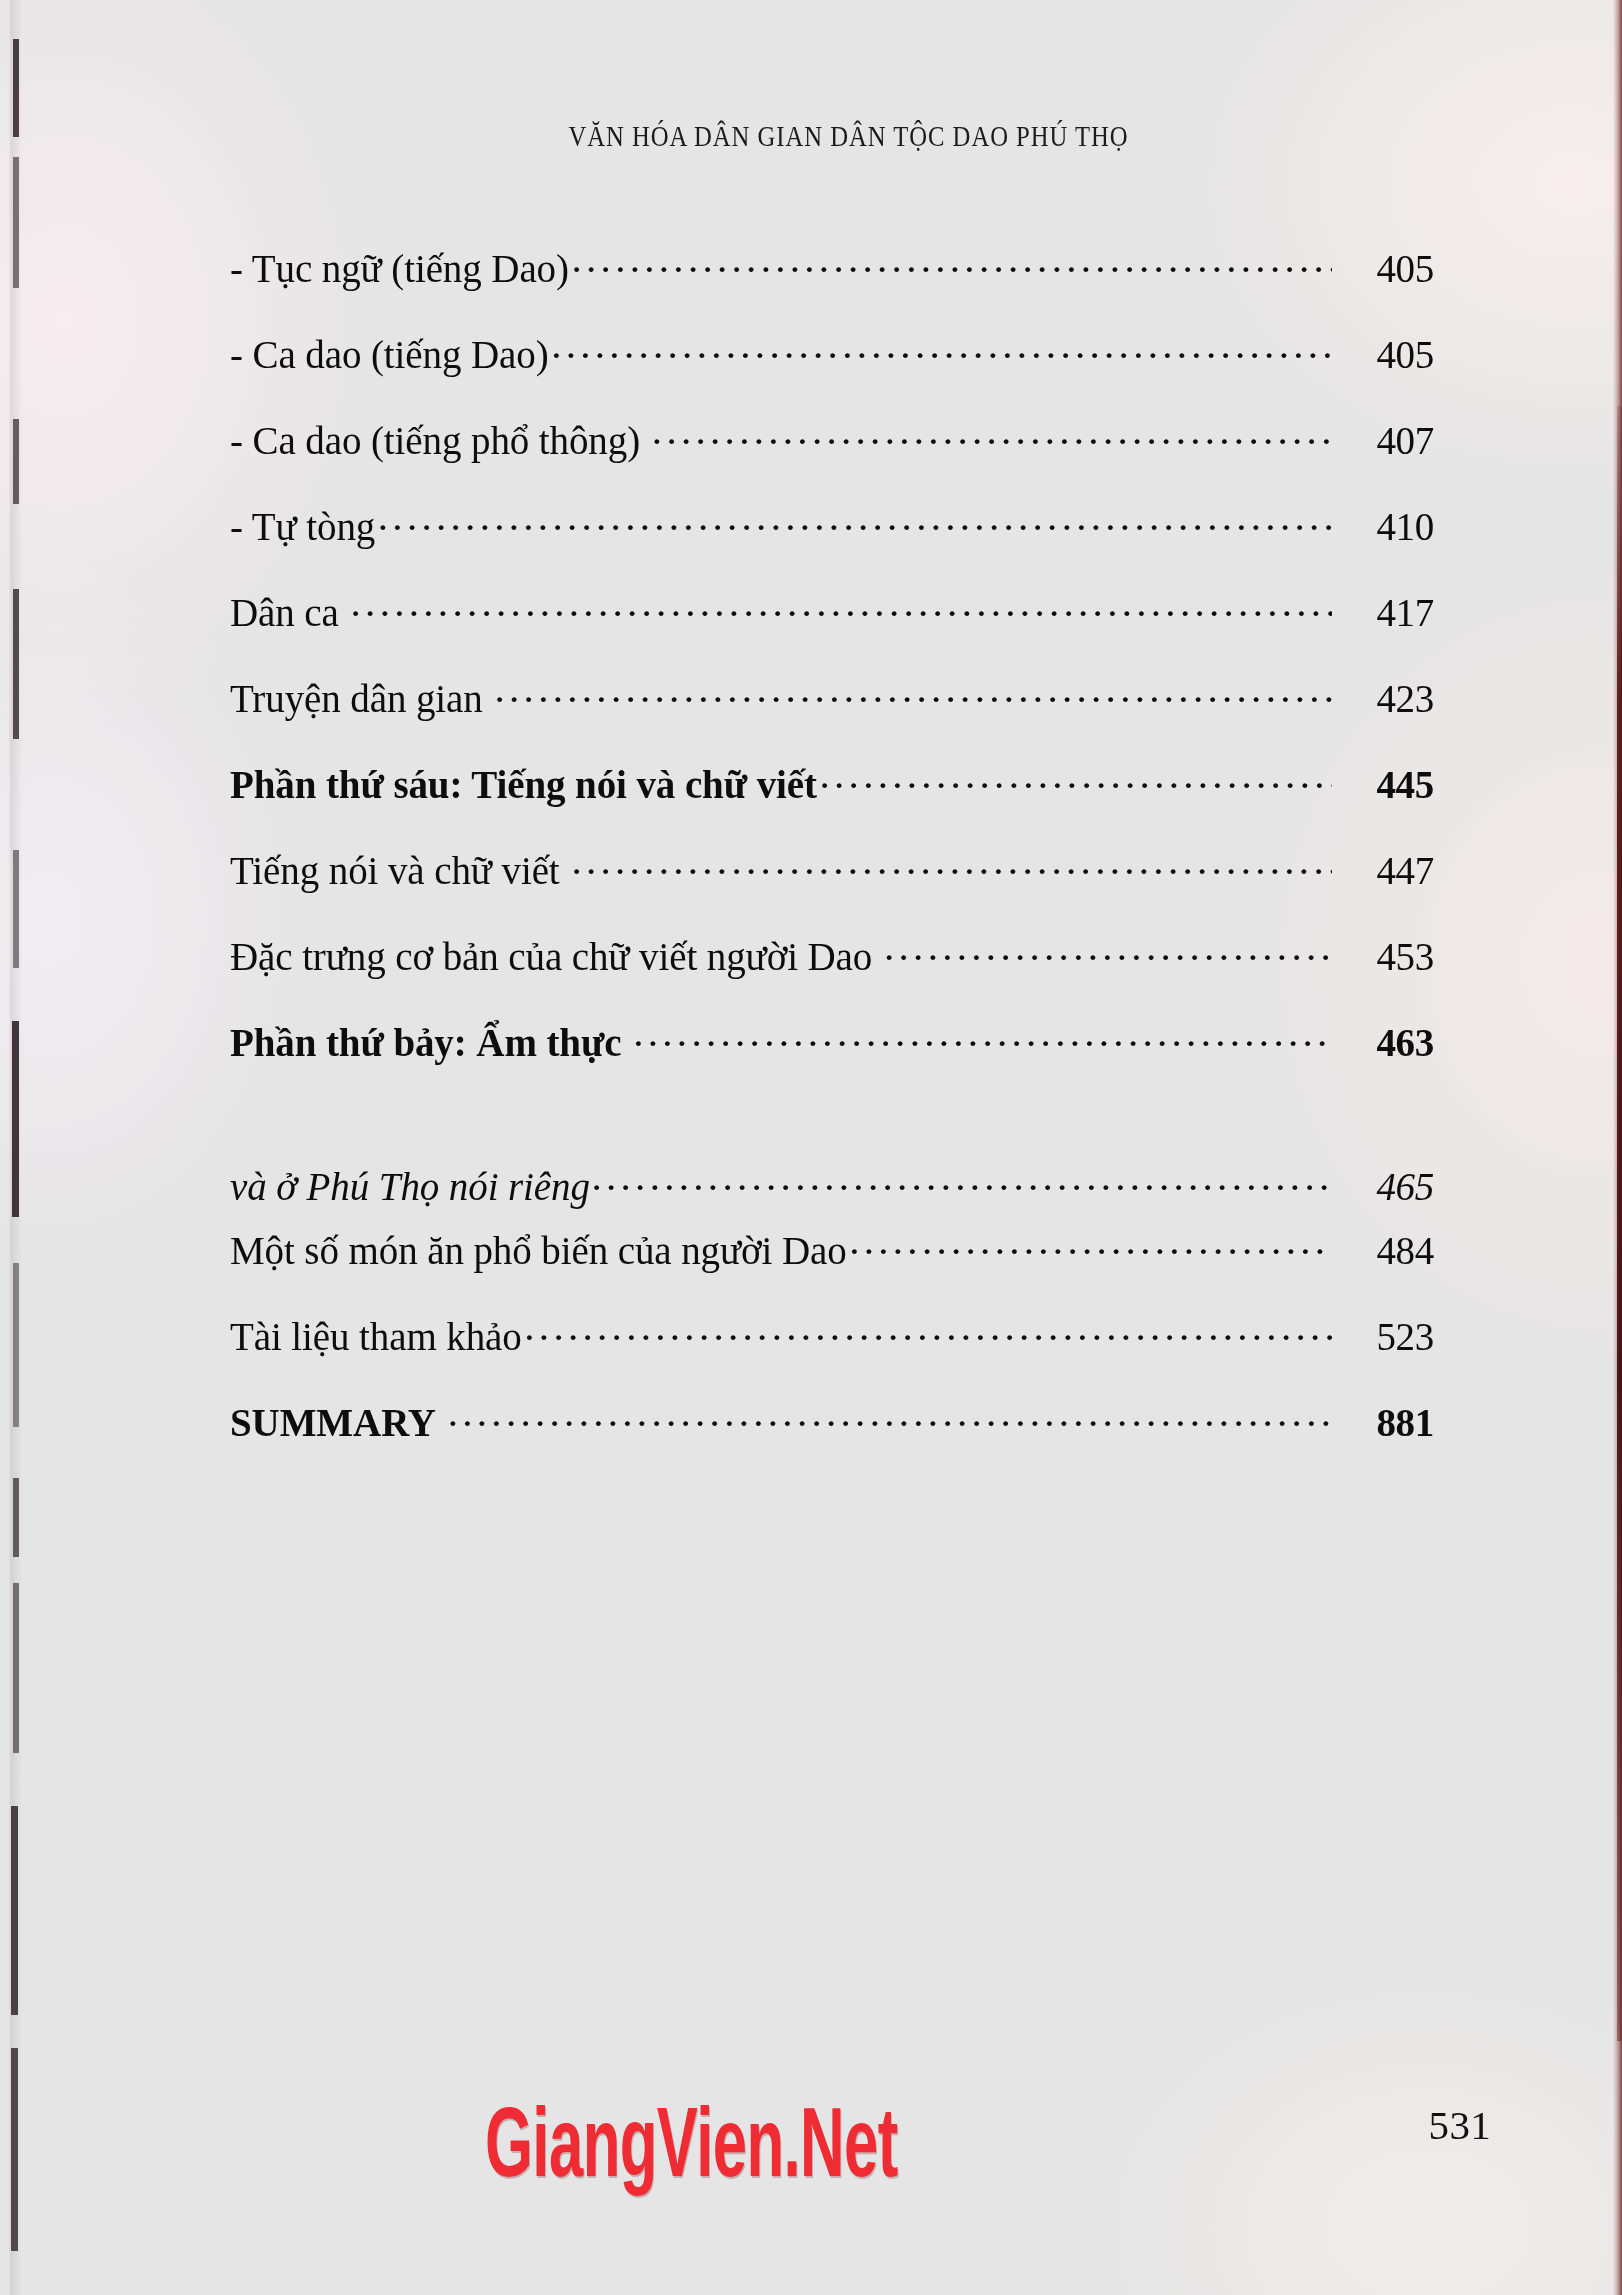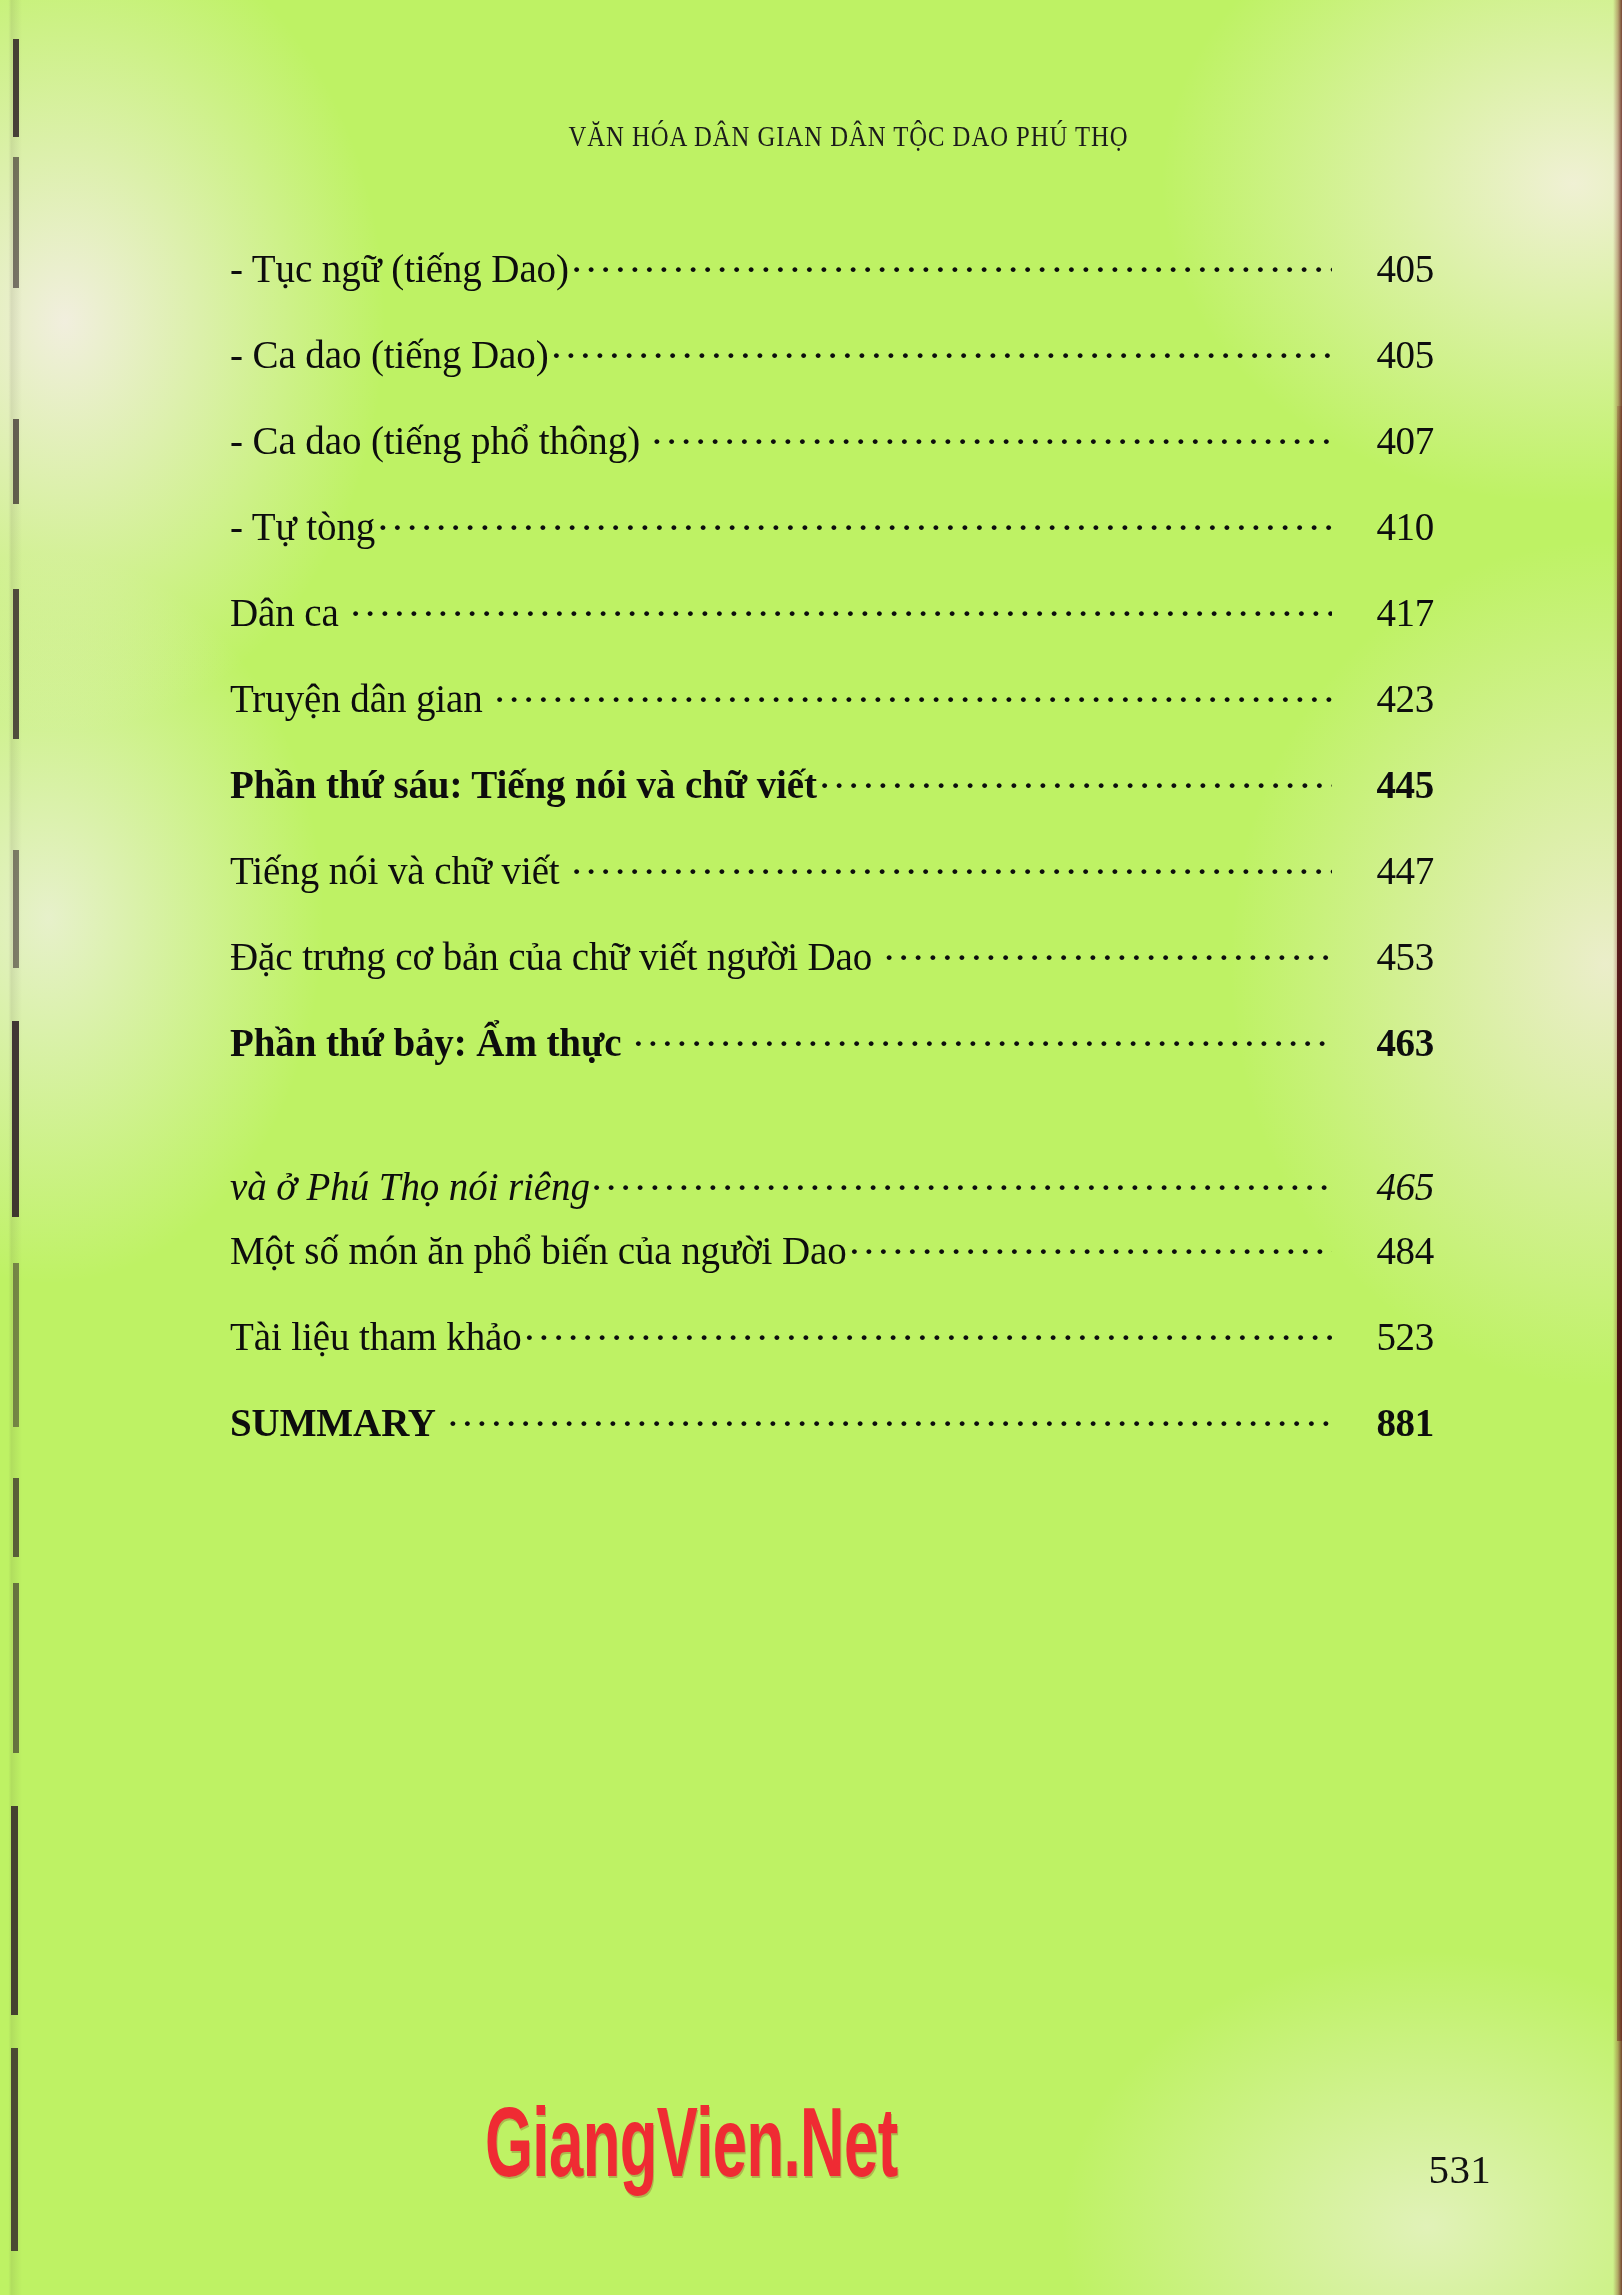--- a/index.html
+++ b/index.html
@@ -6,21 +6,21 @@
   html, body {
     margin: 0;
     padding: 0;
     background: #ffffff;
   }
 
   .page {
     position: relative;
     width: 1622px;
     height: 2295px;
-    background: #bef264;
+    background: #e5e5e5;
     overflow: hidden;
     font-family: "Liberation Serif", "DejaVu Serif", serif;
     color: #111111;
   }
 
   
   .scan-tint {
     position: absolute;
     inset: 0;
     background:
@@ -179,21 +179,20 @@
   }
 
   
   .folio {
     position: absolute;
     right: 131px;
     top: 2101px;
     font-size: 41px;
     color: #111111;
     letter-spacing: 0.3px;
-    margin-top: 44px;
   }
 </style>
 </head>
 <body>
 
 <div class="page">
 
   <div class="scan-tint"></div>
   <div class="binding-shadow-left"></div>
 

